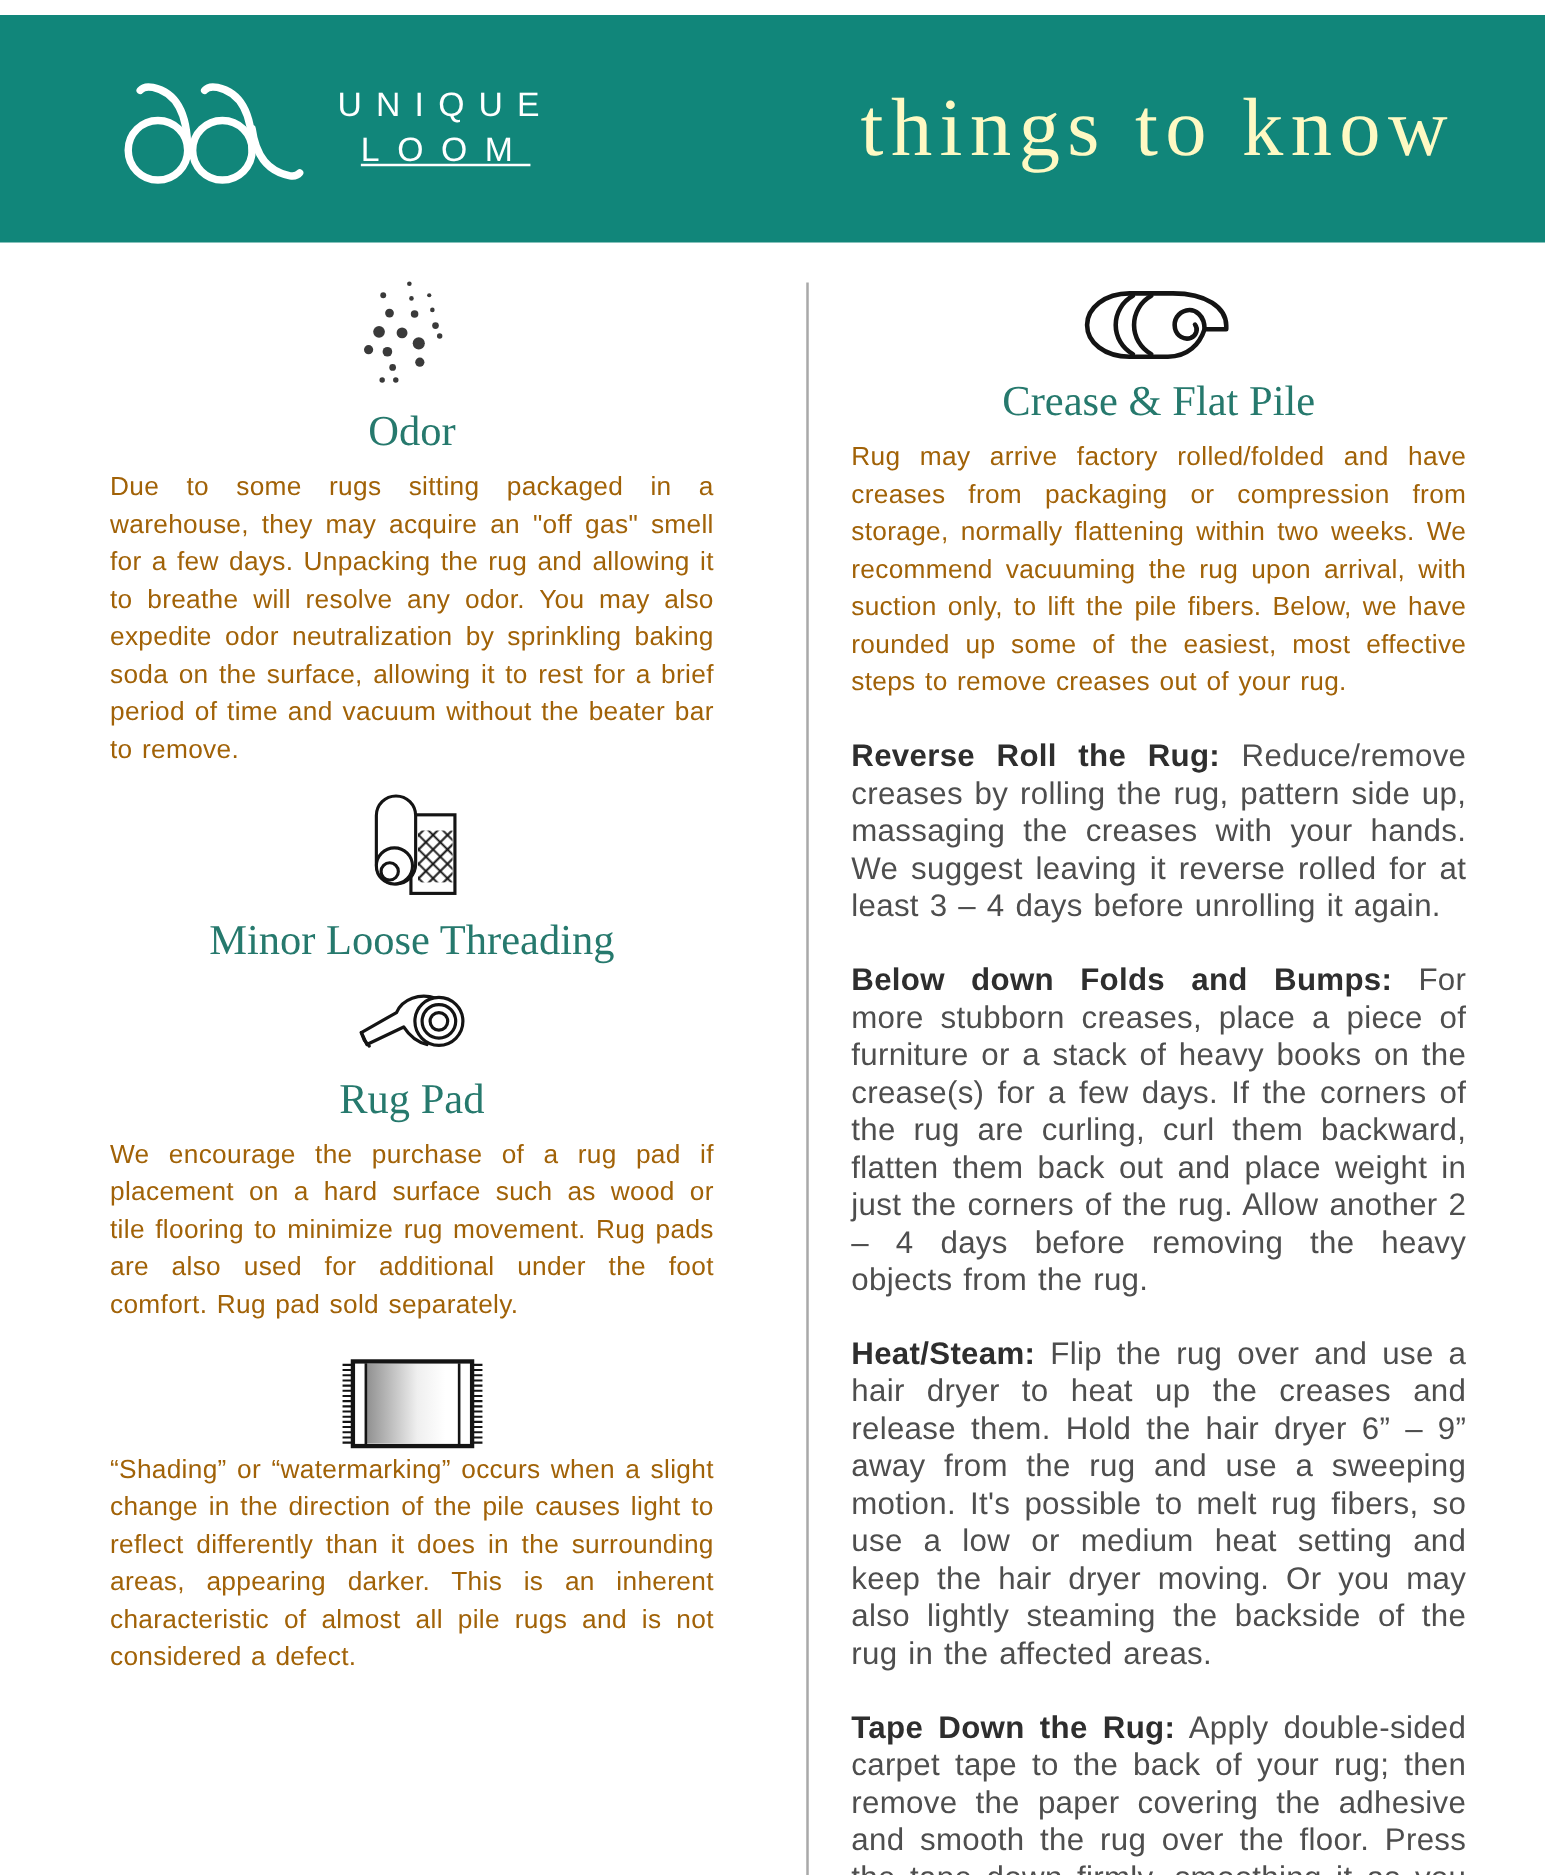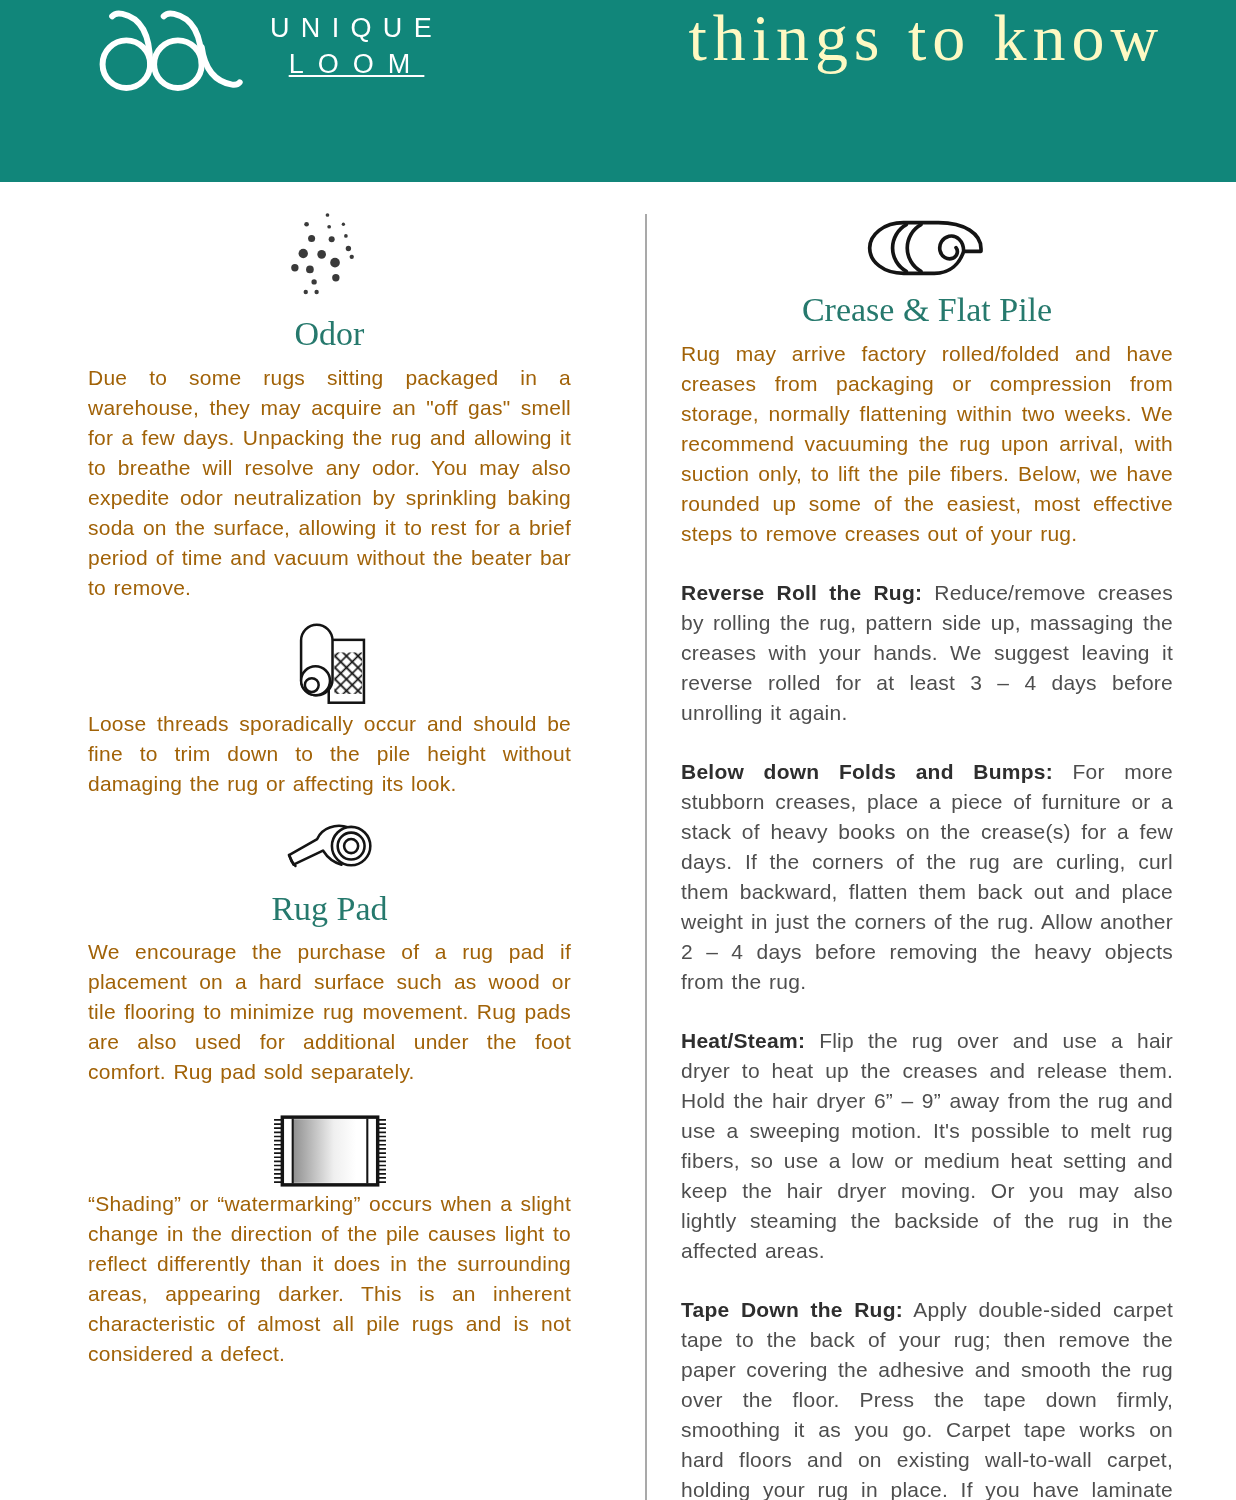--- a/index.html
+++ b/index.html
@@ -1,21 +1,21 @@
 <!DOCTYPE html>
 <html><head>
 <meta charset="utf-8">
 <style>
   * { margin:0; padding:0; box-sizing:border-box; }
   html,body { background:#fff; }
   body { width:1236px; height:1500px; overflow:hidden;
          font-family:"Liberation Sans","DejaVu Sans",sans-serif; }
 
   
-  .header { height:182px; background:#11867A; display:flex; align-items:flex-start; }
+  .header { height:182px; background:#11867A; display:flex; align-items:center;margin-top:12px; }
   .logo-group { display:flex; align-items:center; margin-left:92px; }
   .logo-mark { width:152px; height:94px; display:block; }
   .logo-text { margin-left:26px; color:#fff; font-size:27px; font-weight:400;
                letter-spacing:0.42em; line-height:1.32; text-align:center; }
   .logo-text .l2 { letter-spacing:0.52em;text-decoration:underline; }
   .page-title { margin-left:auto; margin-right:72px; color:#fef9c3;
                 font-family:"Liberation Serif","DejaVu Serif",serif;
                 font-size:66px; font-weight:400; letter-spacing:0.09em; white-space:nowrap; }
 
   
@@ -33,21 +33,21 @@
            letter-spacing:0.25px; word-spacing:1.5px; }
   p.body:after { content:""; display:inline-block; width:0; }
 
   .sec-odor .icon       { margin-top:28px; width:92px;  height:92px; }
   .sec-thread .icon     { margin-top:18px; width:76px;  height:88px; }
   .sec-pad .icon        { margin-top:20px; width:96px;  height:58px; }
   .sec-shading .icon    { margin-top:26px; width:122px; height:76px; }
   .sec-thread, .sec-pad, .sec-shading { margin-top:16px; }
 
   .sec-crease .icon { margin-top:36px; width:128px; height:60px; }
-  .tip { margin-top:29px; text-align:justify; color:#4E4E4E; font-size:21px;
+  .tip { margin-top:29px; text-align:justify; color:#4E4E4E; font-size:25px;
          line-height:30px; letter-spacing:0.25px; word-spacing:1.5px; }
   .tip strong { color:#2E2E2E; font-weight:bold; }
 </style>
 </head>
 <body>
 
 <div class="header">
   <div class="logo-group">
     <svg class="logo-mark" viewBox="0 0 230 140" fill="none" stroke="#FFFFFF" stroke-width="9" stroke-linecap="round" stroke-linejoin="round">
       <circle cx="52" cy="96" r="36"></circle>
@@ -100,21 +100,21 @@
           <pattern id="xhatch" width="13" height="13" patternUnits="userSpaceOnUse" patternTransform="rotate(45 60 84)">
             <path d="M0,6.5 H13 M6.5,0 V13" stroke="#141414" stroke-width="2.6" fill="none"></path>
           </pattern>
         </defs>
         <rect x="58" y="30" width="56" height="100" fill="#fff" stroke="#141414" stroke-width="4"></rect>
         <rect x="67" y="50" width="44" height="66" fill="url(#xhatch)"></rect>
         <rect x="14" y="6" width="50" height="112" rx="25" fill="#fff" stroke="#141414" stroke-width="4"></rect>
         <circle cx="37" cy="95" r="23" fill="#fff" stroke="#141414" stroke-width="4"></circle>
         <circle cx="31" cy="102" r="11" fill="#fff" stroke="#141414" stroke-width="4"></circle>
       </svg>
-      <p class="body">Loose threads sporadically occur and should be fine to trim down to the pile height without damaging the rug or affecting its look.</p>
+      <h2>Minor Loose Threading</h2>
     </div>
 
     <div class="section sec-pad">
       <svg class="icon" viewBox="0 0 150 90" fill="#fff" stroke="#141414" stroke-width="4" stroke-linecap="round" stroke-linejoin="round">
         <path d="M104,13 C84,6 62,14 55,31 L11,56 L18,71 L64,49 C71,60 81,68 93,71"></path>
         <path d="M11,56 L15,66 L21,73" fill="none"></path>
         <circle cx="108" cy="42" r="30"></circle>
         <circle cx="108" cy="42" r="21"></circle>
         <circle cx="108" cy="42" r="11"></circle>
       </svg>

